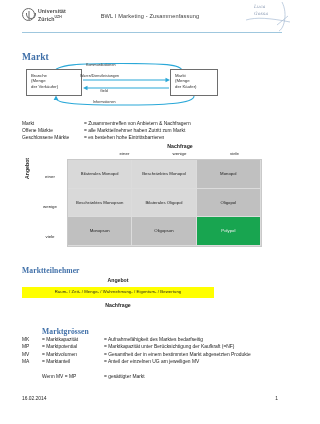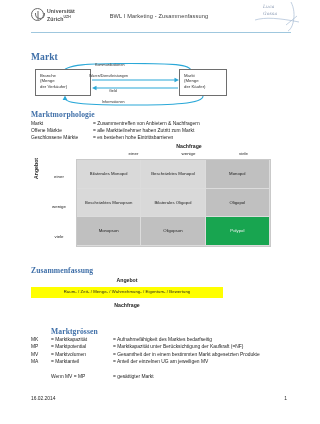--- a/index.html
+++ b/index.html
@@ -2,21 +2,21 @@
 <html><head>
 <meta charset="utf-8">
 <style>
   * { box-sizing: border-box; margin: 0; padding: 0; }
   html, body {
     width: 300px; height: 424px;
     background: #ffffff;
     font-family: "Liberation Sans", sans-serif;
     overflow: hidden;
   }
-  .page { position: relative; width: 300px; height: 367px; background:#fff;margin-left:9px; }
+  .page { position: relative; width: 300px; height: 367px; background:#fff; }
 
   
   .header { position:relative; height: 33px; }
   .logo { position:absolute; left:22px; top:8px; display:flex; align-items:center; gap:3px; }
   .logo-seal {
     width:13px; height:13px; border-radius:50%;
     border:1.1px solid #6b6b6b; position:relative; flex:0 0 auto;
   }
   .logo-seal:before {
     content:""; position:absolute; left:50%; top:2px; width:1px; height:9px;
@@ -205,21 +205,20 @@
       <div>Markt</div>
       <div>(Menge</div>
       <div>der Käufer)</div>
     </div>
     <div class="arrow-lbl lbl-komm">Kommunikationen</div>
     <div class="arrow-lbl lbl-ware">Waren/Dienstleistungen</div>
     <div class="arrow-lbl lbl-geld">Geld</div>
     <div class="arrow-lbl lbl-info">Informationen</div>
   </div>
 
-  <h2 class="sec h-morph">Marktmorphologie</h2>
   <div class="defs">
     <div class="defrow">
       <span class="term">Markt</span>
       <span class="desc">= Zusammentreffen von Anbietern &amp; Nachfragern</span>
     </div>
     <div class="defrow">
       <span class="term">Offene Märkte</span>
       <span class="desc">= alle Marktteilnehmer haben Zutritt zum Markt</span>
     </div>
     <div class="defrow">
@@ -245,21 +244,21 @@
       <div class="cell g-mid">Monopol</div>
       <div class="cell g-light">Beschränktes Monopson</div>
       <div class="cell g-light">Bilaterales Oligopol</div>
       <div class="cell g-mid">Oligopol</div>
       <div class="cell g-mid">Monopson</div>
       <div class="cell g-mid">Oligopson</div>
       <div class="cell g-green">Polypol</div>
     </div>
   </div>
 
-  <h2 class="sec h-dist">Zusammenfassung</h2>
+  <h2 class="sec h-dist">Marktteilnehmer</h2>
   <div class="dist">
     <div class="dist-angebot">Angebot</div>
     <div class="dist-bar">Raum- / Zeit- / Menge- / Wahrnehmung- / Eigentum- / Bewertung</div>
     <div class="dist-nachfrage">Nachfrage</div>
   </div>
 
   <h2 class="sec h-groessen">Marktgrössen</h2>
   <div class="groessen">
     <div class="grow">
       <span class="abbr">MK</span>

